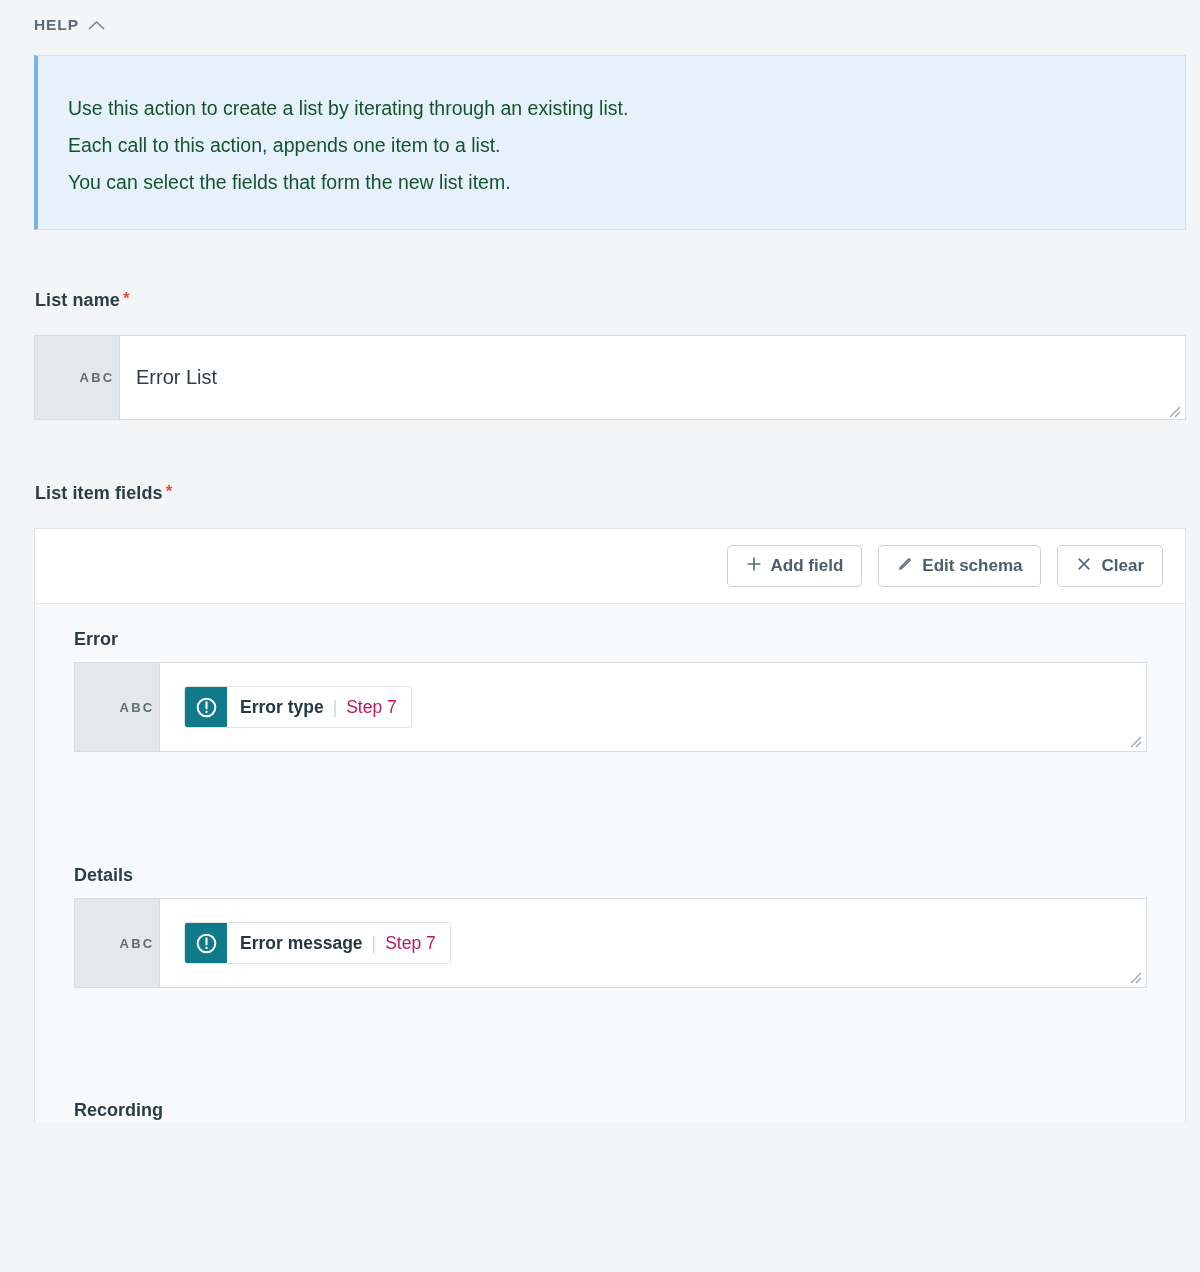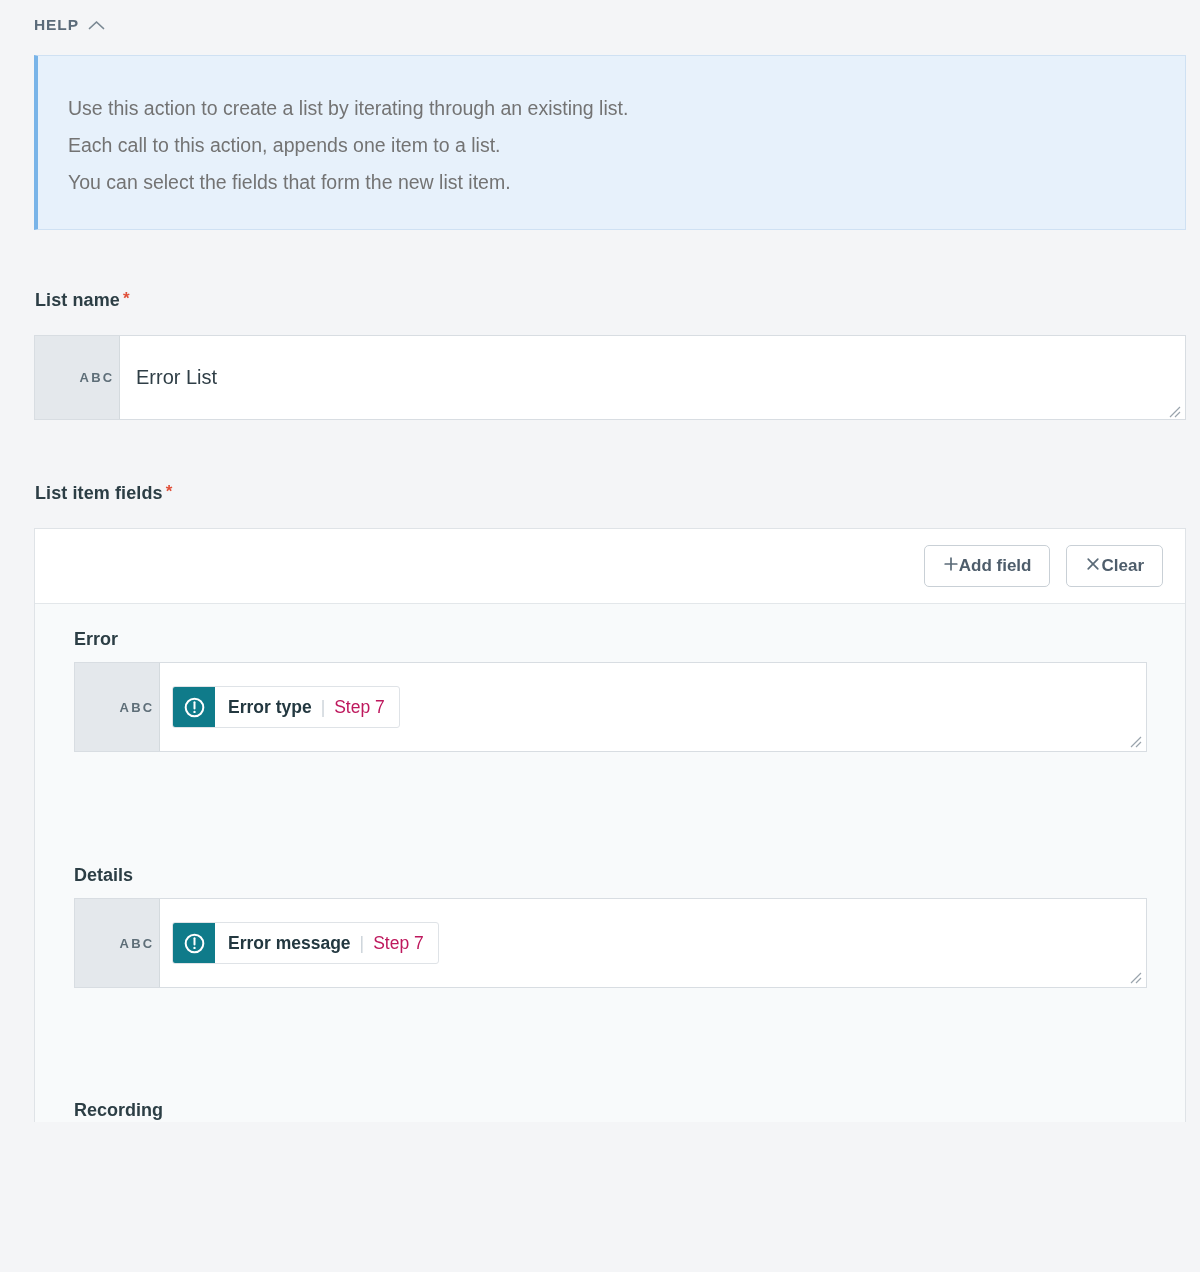--- a/index.html
+++ b/index.html
@@ -30,21 +30,21 @@
     position: absolute; left: 34px; top: 55px;
     width: 1152px; height: 175px;
     background: #e7f1fb;
     border: 1px solid #cfe1f3;
     border-left: 4px solid #79b4e8;
   }
   .help-box p {
     margin: 0;
     font-size: 19.5px;
     line-height: 37px;
-    color: #737373;
+    color: #14532d;
     font-weight: 400;
   }
   .help-inner { padding: 34px 0 0 30px; }
 
   
   .field-label {
     position: absolute; left: 35px;
     font-size: 18px; font-weight: 700; color: #2c3e45;
     letter-spacing: 0.1px;
   }
@@ -84,21 +84,21 @@
     background: #f8fafb;
     overflow: hidden;
   }
   .fields-toolbar {
     height: 75px; background: #ffffff;
     border-bottom: 1px solid #e3e7ea;
     display: flex; align-items: center; justify-content: flex-end;
     padding-right: 22px; gap: 16px;
   }
   .tbtn {
-    display: inline-flex; align-items: center; gap: 0;
+    display: inline-flex; align-items: center; gap: 9px;
     height: 42px; padding: 0 18px;
     background: #ffffff;
     border: 1px solid #c9d0d6; border-radius: 5px;
     font-size: 17px; font-weight: 700; color: #4e5d6b;
     cursor: pointer; white-space: nowrap;
   }
 
   
   .field-group { position: absolute; left: 0; width: 100%; }
   .group-title {
@@ -108,21 +108,21 @@
   .value-row {
     position: absolute; left: 39px; top: 37px;
     width: 1073px; height: 90px;
     display: flex;
     background: #ffffff;
     border: 1px solid #d8dde2;
   }
   .value-body {
     flex: 1; position: relative;
     display: flex; align-items: center;
-    padding-left: 12px;
+    padding-left: 24px;
   }
 
   
   .pill {
     display: inline-flex; align-items: stretch;
     height: 42px;
     border: 1px solid #dfe3e7;
     border-radius: 3px;
     background: #ffffff;
     overflow: hidden;
@@ -190,20 +190,28 @@
     <div class="fields-toolbar">
       <button class="tbtn">
         <span>
           <svg width="16" height="16" viewBox="0 0 16 16">
               <path d="M8 2.2V13.8M2.2 8H13.8" stroke="#5b6b78" stroke-width="1.7" stroke-linecap="round"></path>
             </svg>
         </span>
         <span>Add field</span>
       </button>
 
+      <button class="tbtn">
+        <span>
+          <svg width="16" height="16" viewBox="0 0 16 16">
+              <path d="M2.8 13.2L4.6 12.6L13.2 4.0L12.0 2.8L3.4 11.4L2.8 13.2Z" stroke="#5b6b78" stroke-width="1.4" fill="none" stroke-linejoin="round"></path>
+            </svg>
+        </span>
+        <span>Edit schema</span>
+      </button>
 
       <button class="tbtn">
         <span>
           <svg width="16" height="16" viewBox="0 0 16 16">
               <path d="M3.2 3.2L12.8 12.8M12.8 3.2L3.2 12.8" stroke="#5b6b78" stroke-width="1.7" stroke-linecap="round"></path>
             </svg>
         </span>
         <span>Clear</span>
       </button>
     </div>

